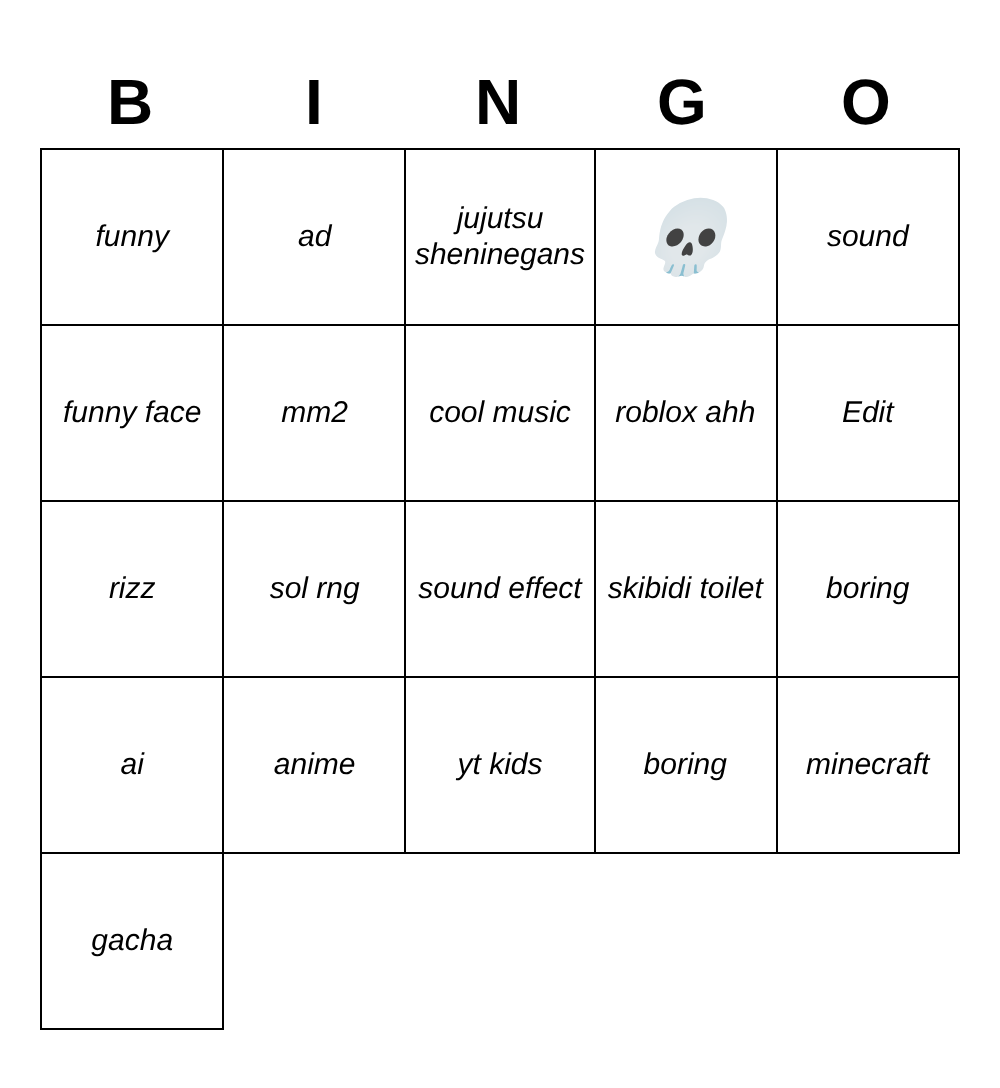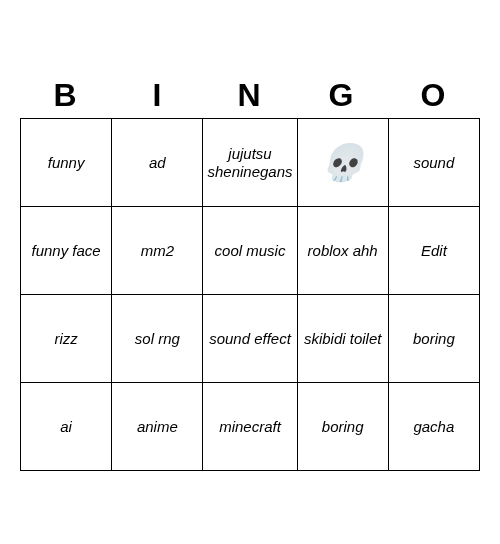--- a/index.html
+++ b/index.html
@@ -89,17 +89,18 @@
       <div class="bingo-cell">cool music</div>
       <div class="bingo-cell">roblox ahh</div>
       <div class="bingo-cell">Edit</div>
       <div class="bingo-cell">rizz</div>
       <div class="bingo-cell">sol rng</div>
       <div class="bingo-cell">sound effect</div>
       <div class="bingo-cell">skibidi toilet</div>
       <div class="bingo-cell">boring</div>
       <div class="bingo-cell">ai</div>
       <div class="bingo-cell">anime</div>
+      <div class="bingo-cell">yt kids</div>
+      <div class="bingo-cell">boring</div>
       <div class="bingo-cell small-text">minecraft</div>
-      <div class="bingo-cell">boring</div>
       <div class="bingo-cell">gacha</div>
     </div>
 </div>
 
 </body></html>

